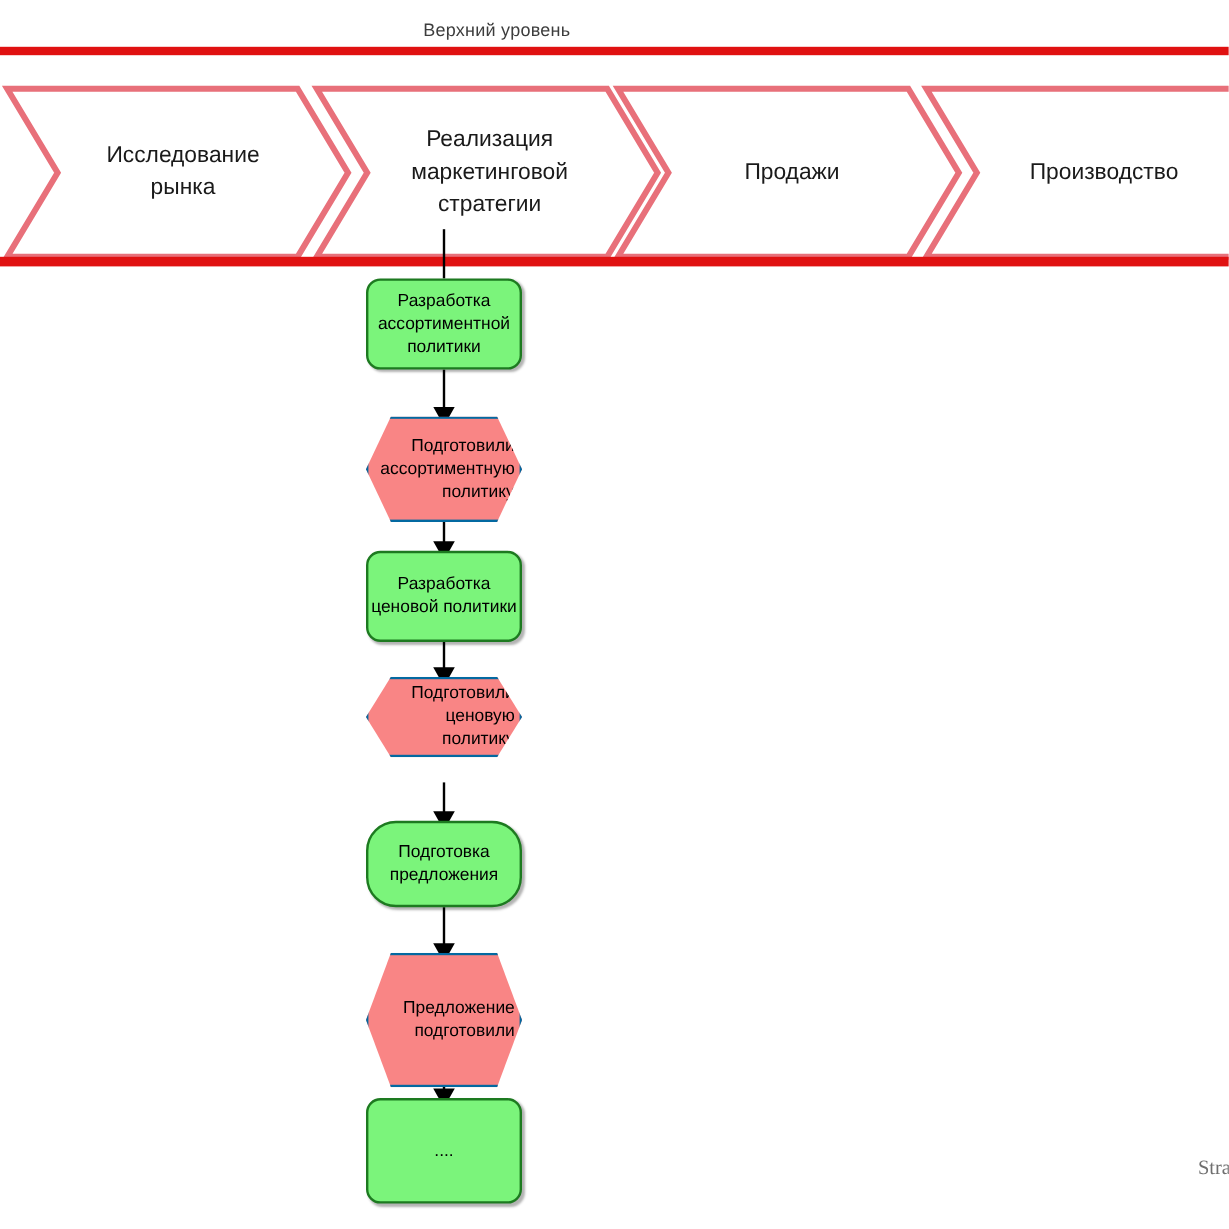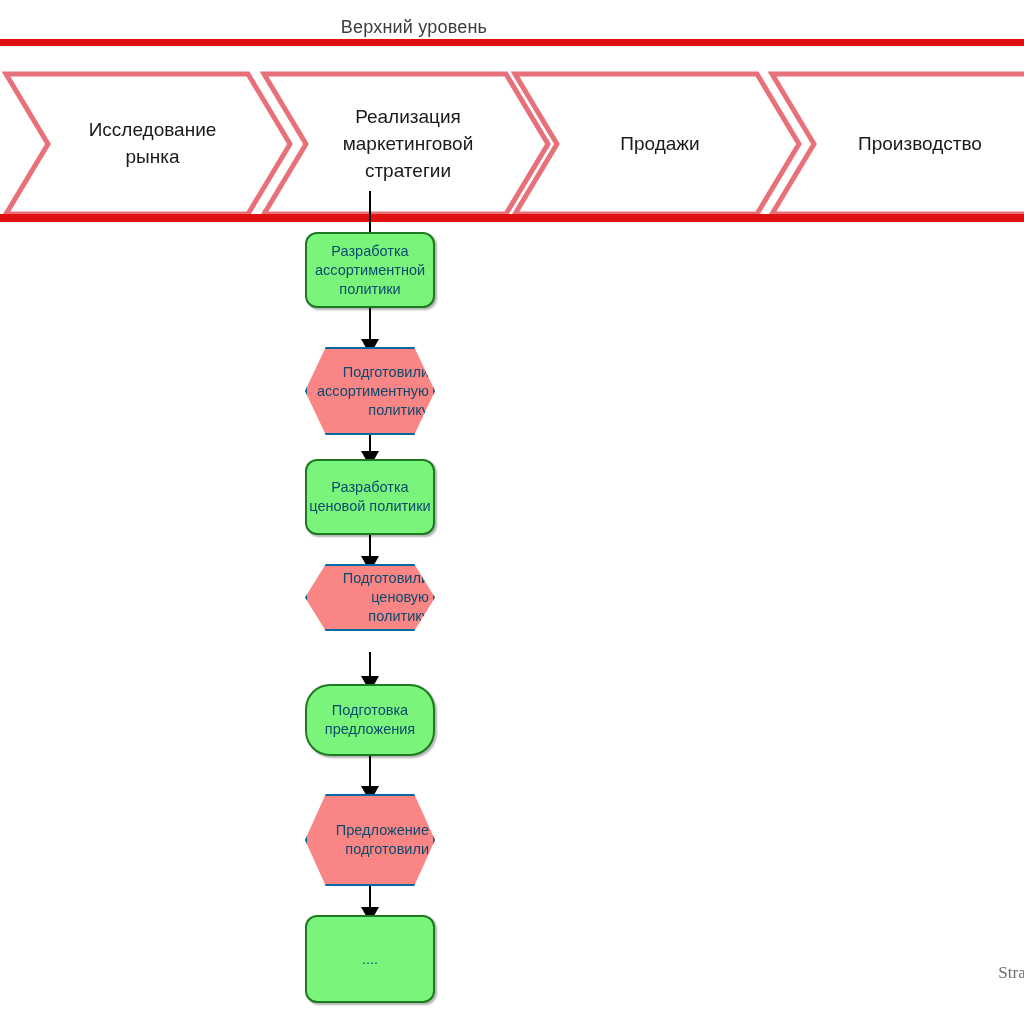--- a/index.html
+++ b/index.html
@@ -15,21 +15,21 @@
     font-family: "Liberation Sans", sans-serif;
   }
 
   
   #top-band-title {
     position: absolute;
     left: 0;
     top: 17px;
     width: 828px;
     text-align: center;
-    font-size: 18px;
+    font-size: 15px;
     color: #3d3d3d;
     letter-spacing: 0.2px;
   }
   #band-rule-top {
     position: absolute;
     left: 0;
     top: 39px;
     width: 1024px;
     height: 7px;
     background: #e01111;
@@ -76,21 +76,21 @@
     position: absolute;
     left: 305px;
     width: 130px;
     box-sizing: border-box;
     display: flex;
     align-items: center;
     justify-content: center;
     text-align: center;
     font-size: 14.5px;
     line-height: 19px;
-    color: #0c4a6e;
+    color: #000000;
   }
   .node-task {
     background: #7bf47b;
     border: 2px solid #1d7a20;
     border-radius: 12px;
     box-shadow: 2px 2px 2px rgba(0,0,0,0.30);
   }
   .node-event {
     background: #f98585;
     border: 2px solid #0369a1;
@@ -99,21 +99,21 @@
     text-align: right;
   }
   .node-event .node-text { padding: 0 4px; }
   .node-text { display: block; width: 100%; }
 
   #n0 { top: 232px;  height: 76px; }
   #n1 { top: 347px;  height: 88px; }
   #n2 { top: 459px;  height: 76px; }
   #n3 { top: 564px;  height: 67px; }
   #n4 { top: 684px;  height: 72px; border-radius: 25px; }
-  #n5 { top: 794px;  height: 92px; }
+  #n5 { top: 794px;  height: 112px; }
   #n6 { top: 915px;  height: 88px; }
 
   
   #watermark {
     position: absolute;
     right: -14px;
     top: 963px;
     font-family: "Liberation Serif", serif;
     font-size: 17px;
     color: #6f6f6f;

